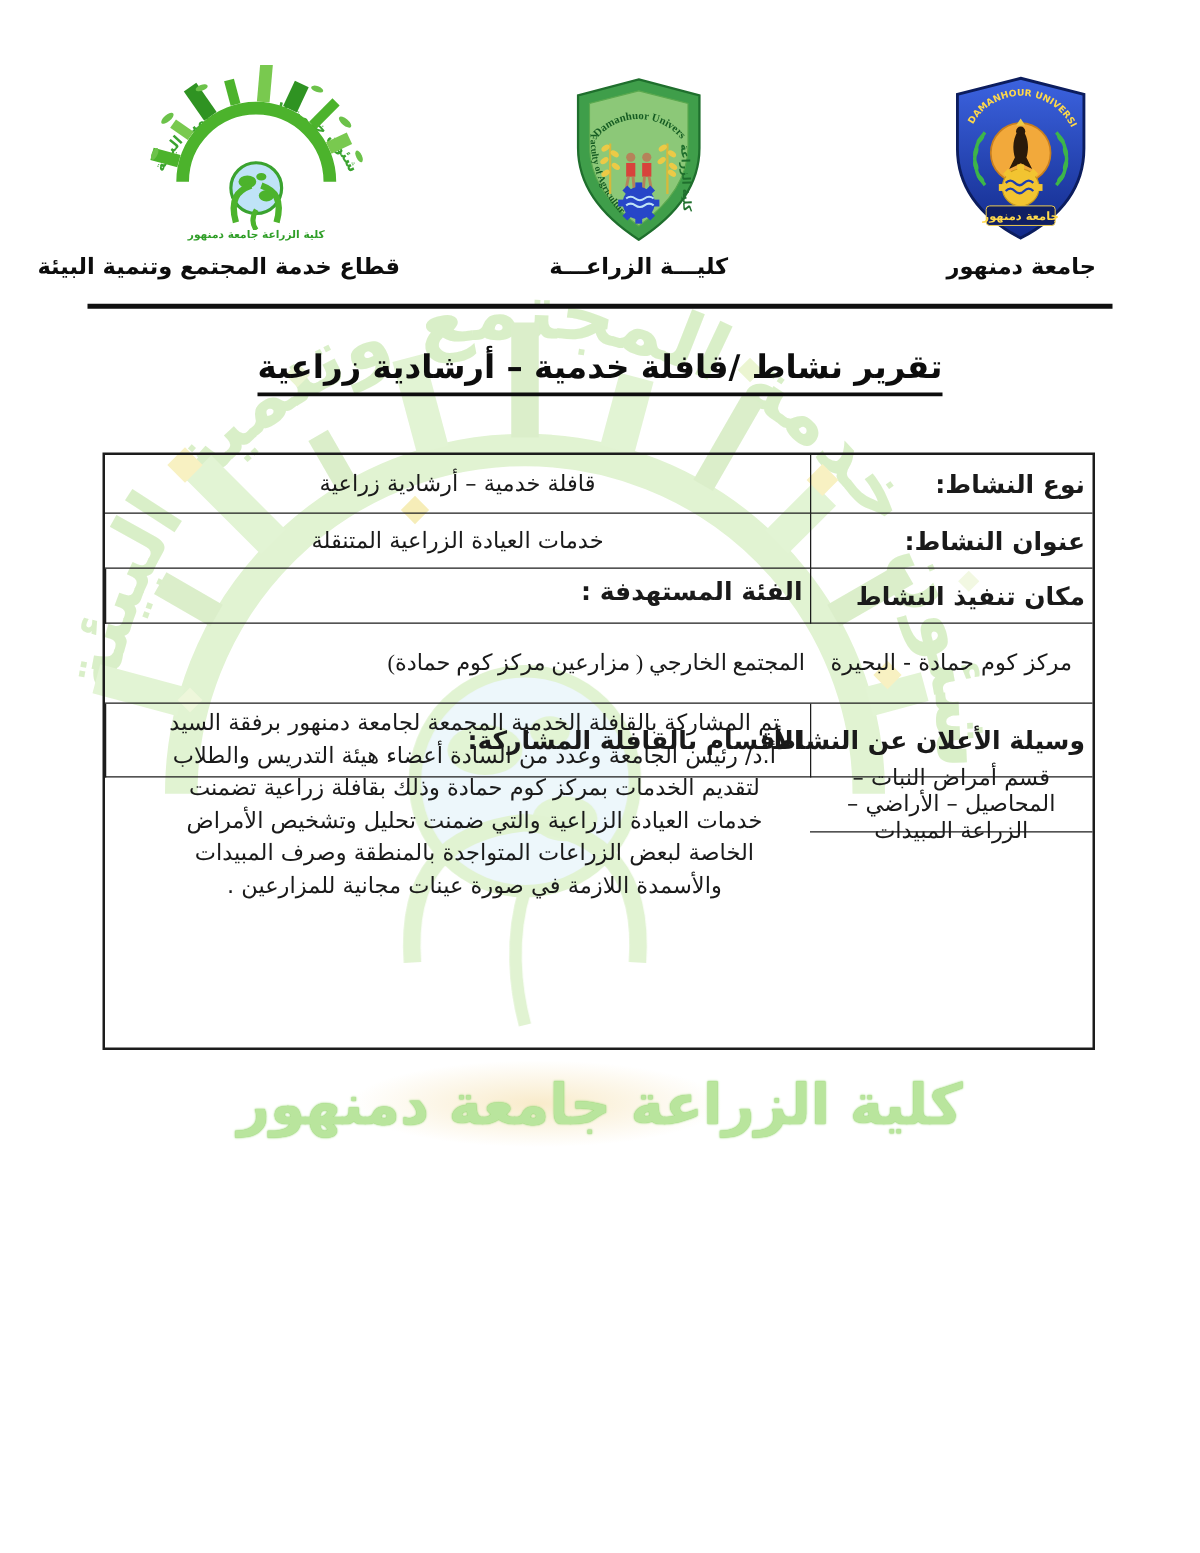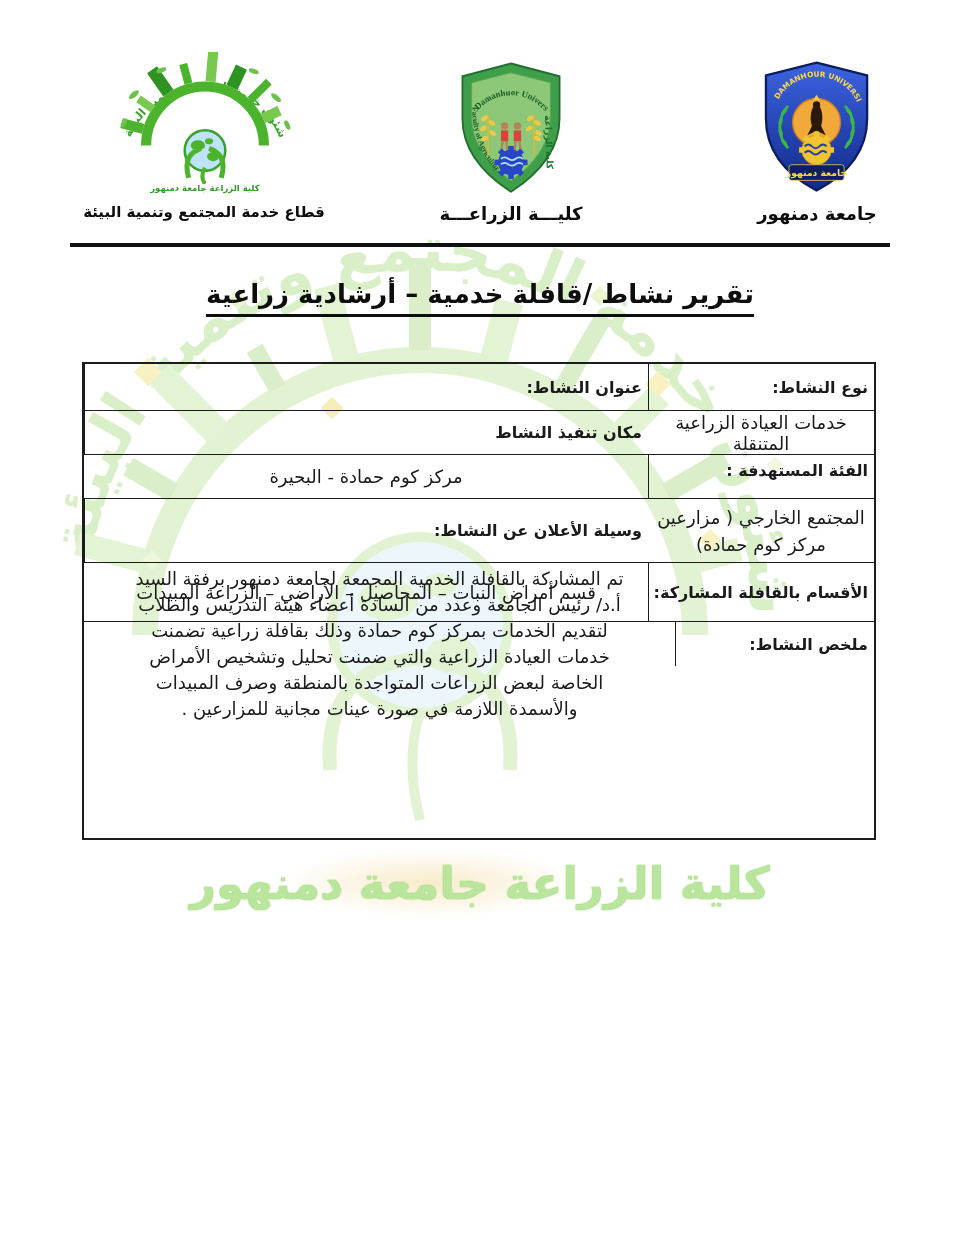--- a/index.html
+++ b/index.html
@@ -18,21 +18,21 @@
     position:absolute;left:103px;top:183px;width:204px;text-align:center;
     font-size:8.5px;font-weight:bold;color:#2f9e27;direction:rtl;
   }
   .logo-center{left:437px;top:58px;width:148px;height:142px;}
   .logo-right{left:752px;top:58px;width:130px;height:138px;}
 
   .org-label{
     position:absolute;top:203px;font-weight:bold;direction:rtl;
     text-align:center;white-space:nowrap;color:#0d0d0d;
   }
-  .org-label-left{left:78px;width:252px;font-size:15px;}
+  .org-label-left{left:68px;width:252px;font-size:18px;}
   .org-label-center{left:420px;width:182px;font-size:18px;}
   .org-label-right{left:742px;width:150px;font-size:18px;}
 
   .rule{
     position:absolute;left:70px;top:243px;width:820px;height:4px;background:#101010;
   }
 
   
   .doc-title-wrap{position:absolute;left:0;top:279px;width:960px;text-align:center;direction:rtl;}
   .doc-title{
@@ -44,27 +44,27 @@
   .doc-table{
     position:absolute;left:82px;top:362px;width:794px;height:478px;
     box-sizing:border-box;border:2px solid #1c1c1c;direction:rtl;
     display:grid;grid-template-columns:226px 1fr;
     grid-template-rows:47px 44px 44px 64px 59px 44px auto;
     background:transparent;
   }
   .cell{box-sizing:border-box;border-bottom:1.5px solid #1c1c1c;display:flex;}
   .cell.last{border-bottom:none;margin-left:27px;}
   .lbl{
-    border-left:1.5px solid #1c1c1c;font-weight:bold;font-size:16px;
+    border-left:1.5px solid #1c1c1c;font-weight:bold;font-size:20px;
     align-items:center;justify-content:flex-start;padding:0 6px;white-space:nowrap;
   }
   .lbl.top{align-items:flex-start;padding-top:6px;}
   .val{font-size:18px;padding:2px 4px;}
   .v-center{align-items:center;justify-content:center;text-align:center;}
-  .v-right{align-items:center;justify-content:flex-start;text-align:center;line-height:1.5;}
+  .v-right{align-items:center;justify-content:flex-start;text-align:center;line-height:1.5;font-family:Liberation Serif, serif;}
   .v-summary{align-items:center;justify-content:center;text-align:center;line-height:1.45;padding:4px 14px;}
 
   
   .footer-glow{
     position:absolute;left:280px;top:848px;width:300px;height:70px;
     background:radial-gradient(ellipse at center,rgba(248,233,197,.9),rgba(248,233,197,0) 70%);
   }
   .footer-mark{
     position:absolute;left:0;top:857px;width:960px;text-align:center;direction:rtl;
     font-size:45px;font-weight:bold;color:#b9e59d;
@@ -293,32 +293,32 @@
   <div class="org-label org-label-right">جامعة دمنهور</div>
 
   <div class="rule"></div>
 
   <div class="doc-title-wrap">
     <span class="doc-title">تقرير نشاط /قافلة خدمية – أرشادية زراعية</span>
   </div>
 
   <div class="doc-table">
     <div class="cell lbl">نوع النشاط:</div>
+    <div class="cell val v-center">قافلة خدمية – أرشادية زراعية</div>
 
     <div class="cell lbl">عنوان النشاط:</div>
     <div class="cell val v-center">خدمات العيادة الزراعية المتنقلة</div>
 
     <div class="cell lbl">مكان تنفيذ النشاط</div>
     <div class="cell lbl top">الفئة المستهدفة :</div>
 
     <div class="cell val v-center">مركز كوم حمادة - البحيرة</div>
     <div class="cell val v-right">المجتمع الخارجي ( مزارعين مركز كوم حمادة)</div>
 
     <div class="cell lbl">وسيلة الأعلان عن النشاط:</div>
 
     <div class="cell lbl">الأقسام بالقافلة المشاركة:</div>
     <div class="cell val v-center">قسم أمراض النبات – المحاصيل – الأراضي – الزراعة المبيدات</div>
 
-    <div class="cell lbl last">ملخص النشاط:</div>
     <div class="cell val v-summary last">تم المشاركة بالقافلة الخدمية المجمعة لجامعة دمنهور برفقة السيد أ.د/ رئيس الجامعة وعدد من السادة أعضاء هيئة التدريس والطلاب لتقديم الخدمات بمركز كوم حمادة وذلك بقافلة زراعية تضمنت خدمات العيادة الزراعية والتي ضمنت تحليل وتشخيص الأمراض الخاصة لبعض الزراعات المتواجدة بالمنطقة وصرف المبيدات والأسمدة اللازمة في صورة عينات مجانية للمزارعين .</div>
   </div>
 
 </div>
 
 </body></html>

